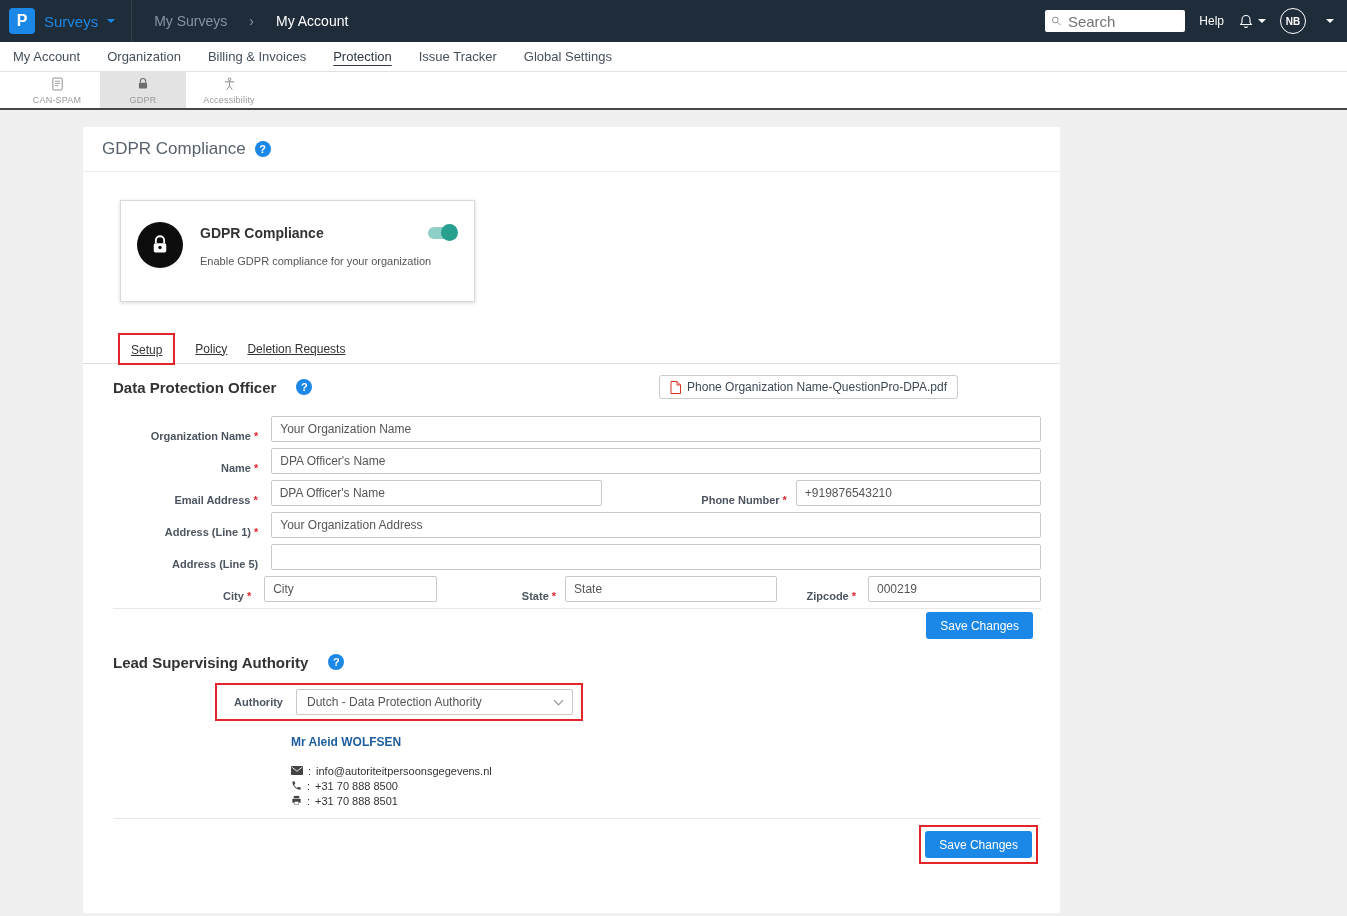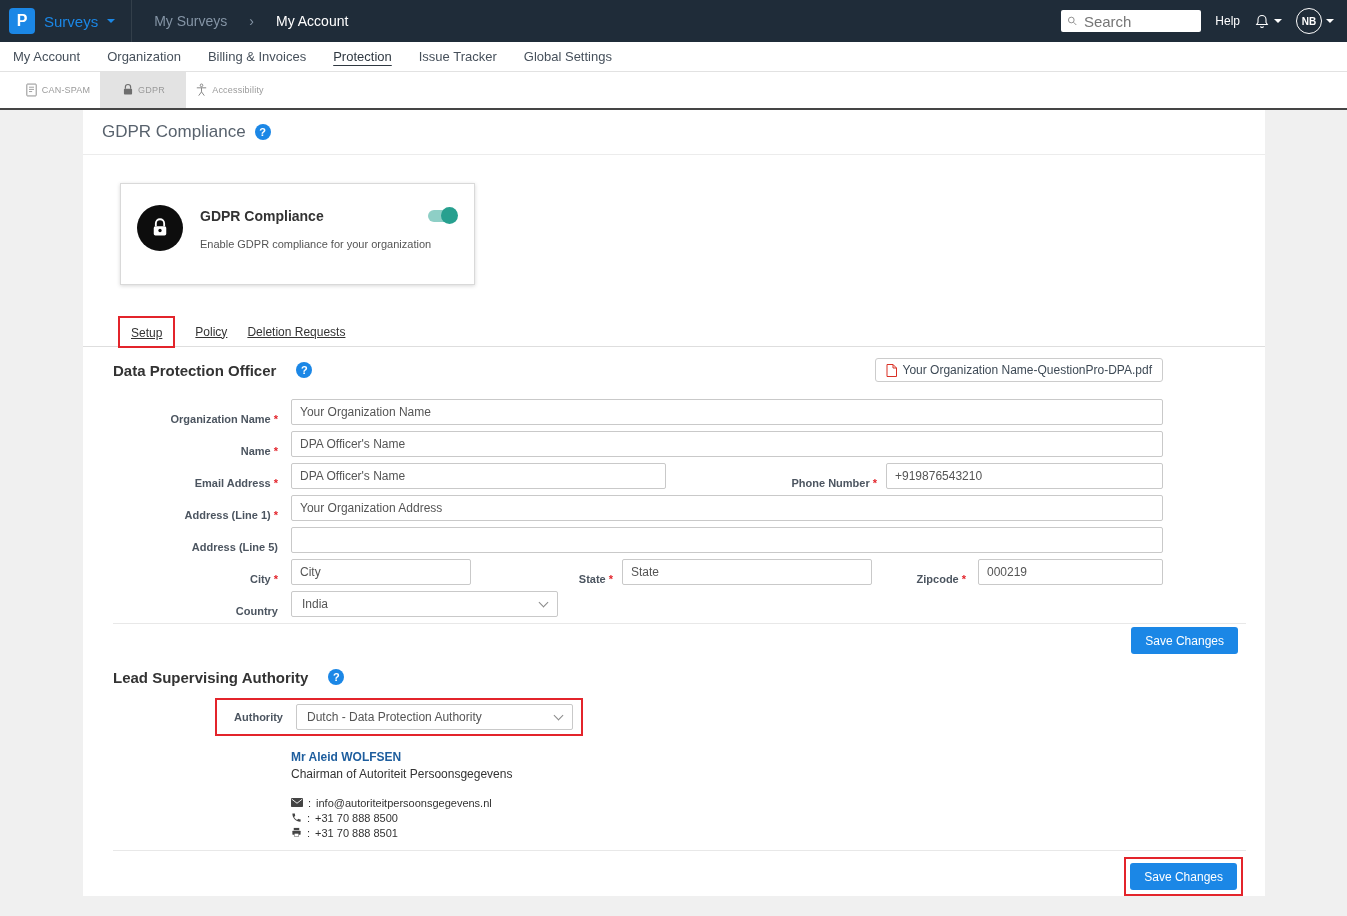--- a/index.html
+++ b/index.html
@@ -20,39 +20,39 @@
   .crumb-parent { color: #8494a5; cursor: pointer; }
   .crumb-sep { color: #8494a5; font-size: 14px; }
   .crumb-current { color: #ffffff; }
   .topbar-right { margin-left: auto; display: flex; align-items: center; gap: 14px; padding-right: 13px; }
   .searchbox { width: 140px; height: 22px; background: #fff; border-radius: 2px; display: flex;
     align-items: center; padding: 0 6px; gap: 4px; }
   .searchbox input { border: 0; outline: 0; width: 100%; font-size: 15px; color: #333;
     font-family: "Liberation Sans", sans-serif; }
   .help-link { color: #fff; font-size: 12px; cursor: pointer; }
   .bell-wrap { display: flex; align-items: center; gap: 4px; color: #fff; cursor: pointer; }
-  .avatar-wrap { display: flex; align-items: center; gap: 4px; color: #fff; cursor: pointer; }
+  .avatar-wrap { display: flex; align-items: center; gap: 20px; color: #fff; cursor: pointer; }
   .avatar-circle { width: 26px; height: 26px; border-radius: 50%; border: 1px solid #fff;
     display: flex; align-items: center; justify-content: center; font-size: 10px; font-weight: bold; color: #fff; }
 
   
   .secnav { height: 30px; background: #fff; border-bottom: 1px solid #e2e2e2; display: flex;
     align-items: center; gap: 27px; padding-left: 13px; }
   .secnav .nav-item { font-size: 13px; color: #46505b; cursor: pointer; }
   .secnav .nav-item.active { color: #2f3841; text-decoration: underline; text-underline-offset: 4px; }
 
   
   .icontabs { height: 38px; background: #fff; border-bottom: 2px solid #454545; display: flex; padding-left: 14px; }
-  .icontab { width: 86px; display: flex; align-items: center; justify-content: center;
+  .icontab { width: 86px; display: flex; flex-direction: column; align-items: center; justify-content: center;
     gap: 3px; cursor: pointer; }
   .icontab .lbl { font-size: 9px; color: #9a9a9a; letter-spacing: .2px; }
   .icontab.active { background: #e3e3e3; }
 
   
-  .panel { margin: 0 0 0 83px; width: 1182px; min-height: 786px; background: #fff; }
+  .panel { margin: 17px 0 0 83px; width: 977px; min-height: 786px; background: #fff; }
   .panel-header { height: 45px; display: flex; align-items: center; gap: 9px; padding-left: 19px;
     border-bottom: 1px solid #ececec; }
   .page-title { font-size: 17px; color: #58626d; }
   .help-icon { width: 16px; height: 16px; border-radius: 50%; background: #1b87e6; color: #fff;
     font-size: 11px; font-weight: bold; display: inline-flex; align-items: center; justify-content: center;
     cursor: pointer; flex: 0 0 auto; }
   .help-icon::after { content: "?"; }
 
   
   .gdpr-card { position: relative; margin: 28px 0 0 37px; width: 355px; height: 102px;
@@ -227,21 +227,21 @@
 
   <div class="section">
     <div class="sec-head">
       <span class="sec-title">Data Protection Officer</span>
       <span class="help-icon"></span>
       <button class="pdf-btn">
         <svg width="11" height="13" viewBox="0 0 11 13">
           <path d="M1 .5h6L10.5 4v8.5H1z" fill="none" stroke="#d93025" stroke-width="1"></path>
           <path d="M7 .5V4h3.5" fill="none" stroke="#d93025" stroke-width="1"></path>
         </svg>
-        <span>Your Organization Name-QuestionPro-DPA.pdf</span>
+        <span>Phone Organization Name-QuestionPro-DPA.pdf</span>
       </button>
     </div>
 
     <div class="form">
       <div class="f-row">
         <span class="f-label"><span>Organization Name</span><span class="req">*</span></span>
         <input class="input w-full" value="Your Organization Name" style="">
       </div>
       <div class="f-row">
         <span class="f-label"><span>Name</span><span class="req">*</span></span>
@@ -262,27 +262,20 @@
         <input class="input w-full" value="" style="">
       </div>
       <div class="f-row">
         <span class="f-label"><span>City</span><span class="req">*</span></span>
         <input class="input w-city" value="City" style="">
         <span class="mid-label lbl-state"><span>State</span><span class="req">*</span></span>
         <input class="input w-state" value="State" style="">
         <span class="mid-label lbl-zip"><span>Zipcode</span><span class="req">*</span></span>
         <input class="input w-zip" value="000219" style="">
       </div>
-      <div class="f-row">
-        <span class="f-label"><span>Country</span></span>
-        <div class="fake-select w-country">
-          <span>India</span>
-          <span class="sel-caret"></span>
-        </div>
-      </div>
     </div>
 
     <div class="divider"></div>
     <div class="save-row">
       <button class="btn-primary">Save Changes</button>
     </div>
   </div>
 
   <div class="section">
     <div class="sec-head">
@@ -293,21 +286,20 @@
     <div class="auth-box">
       <span class="auth-label">Authority</span>
       <div class="fake-select w-auth">
         <span>Dutch - Data Protection Authority</span>
         <span class="sel-caret"></span>
       </div>
     </div>
 
     <div class="contact">
       <div class="contact-name">Mr Aleid WOLFSEN</div>
-      <div class="contact-title">Chairman of Autoriteit Persoonsgegevens</div>
       <div class="contact-lines">
         <div class="contact-line">
           <svg width="12" height="9" viewBox="0 0 16 12">
             <rect width="16" height="12" rx="1" fill="#444"></rect>
             <path d="M1 1.5 8 7l7-5.5" stroke="#fff" fill="none" stroke-width="1.2"></path>
           </svg>
           <span>:</span>
           <span>info@autoriteitpersoonsgegevens.nl</span>
         </div>
         <div class="contact-line">

